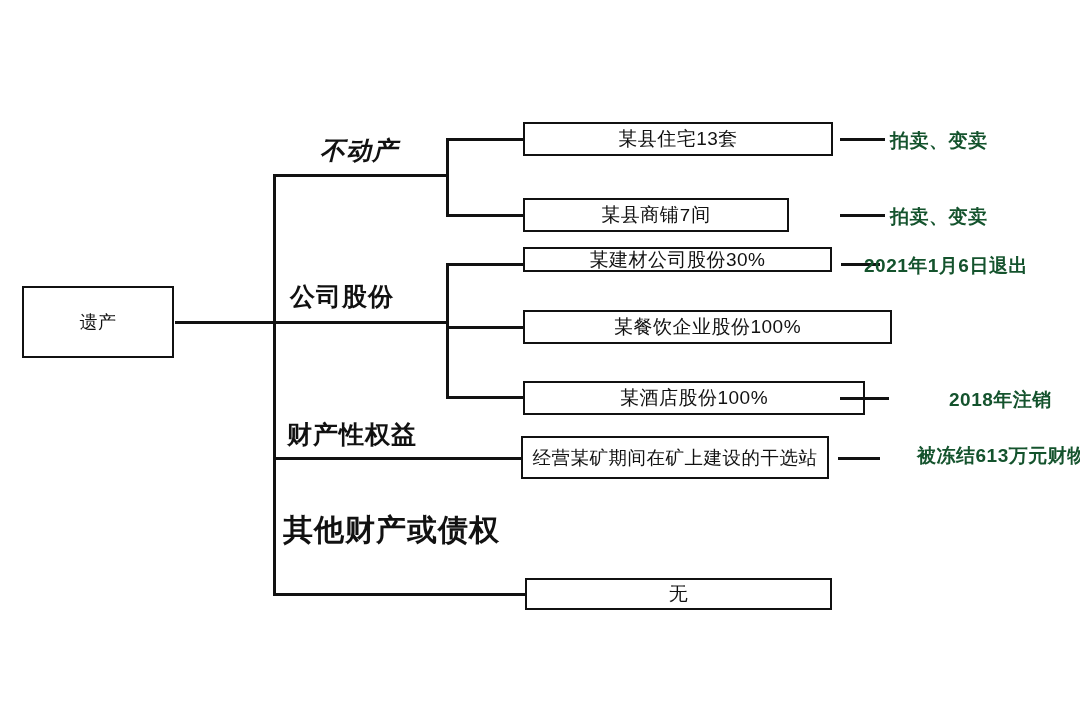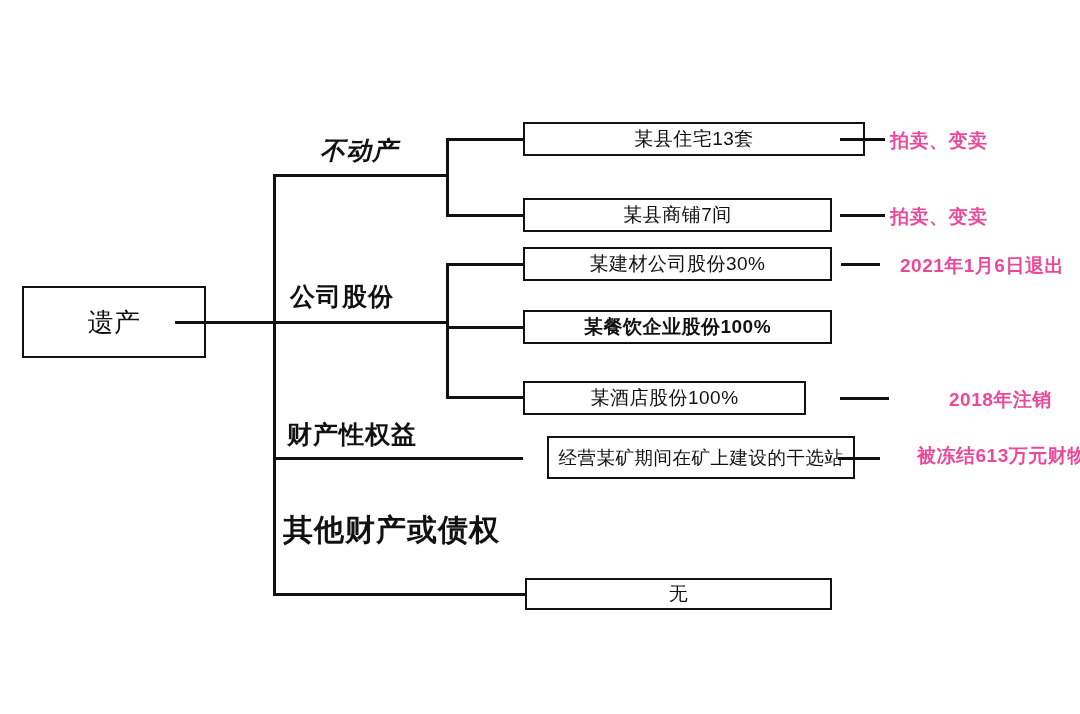--- a/index.html
+++ b/index.html
@@ -24,32 +24,32 @@
     display:flex;
     align-items:center;
     justify-content:center;
     color:#111111;
     font-weight:400;
     letter-spacing:0.5px;
     white-space:nowrap;
   }
   .node.thin{border-width:2px;}
   #root-node{
-    left:22px; top:286px; width:184px; height:72px;
-    font-size:26px;
+    left:22px; top:286px; width:152px; height:72px;
+    font-size:18px;
   }
   .leaf{
     font-size:19px;
   }
-  #leaf-0{left:523px; top:122px;  width:342px; height:34px;}
-  #leaf-1{left:523px; top:198px;  width:309px; height:34px;}
-  #leaf-2{left:523px; top:247px;  width:309px; height:34px;}
-  #leaf-3{left:523px; top:310px;  width:309px; height:34px;font-weight:bold;}
-  #leaf-4{left:523px; top:381px;  width:283px; height:34px;}
-  #leaf-5{left:547px; top:436px;  width:308px; height:43px; font-size:18.5px; border-width:2px;}
+  #leaf-0{left:523px; top:122px;  width:310px; height:34px;}
+  #leaf-1{left:523px; top:198px;  width:266px; height:34px;font-family:Liberation Mono, monospace;}
+  #leaf-2{left:523px; top:247px;  width:309px; height:25px;}
+  #leaf-3{left:523px; top:310px;  width:369px; height:34px;}
+  #leaf-4{left:523px; top:381px;  width:342px; height:34px;}
+  #leaf-5{left:521px; top:436px;  width:308px; height:43px; font-size:18.5px; border-width:2px;}
   #leaf-6{left:525px; top:578px;  width:307px; height:32px;}
 
   
   .ln{position:absolute;background:#111111;}
   .h{height:2.6px;}
   .v{width:2.6px;}
 
   
   .cat{
     position:absolute;
@@ -59,29 +59,29 @@
     letter-spacing:1px;
   }
   #cat-0{left:320px; top:134px; font-size:25px;font-style:italic;}
   #cat-1{left:290px; top:280px; font-size:25px;}
   #cat-2{left:287px; top:418px; font-size:25px;}
   #cat-3{left:283px; top:510px; font-size:30px;}
 
   
   .ann{
     position:absolute;
-    color:#ec4899;
+    color:#14532d;
     font-weight:700;
     white-space:nowrap;
     font-size:19px;
     letter-spacing:0.5px;
   }
   #ann-0{left:890px; top:128px;}
   #ann-1{left:890px; top:204px;}
-  #ann-2{left:900px; top:253px;}
+  #ann-2{left:864px; top:253px;}
   #ann-3{left:949px; top:387px;}
   #ann-4{left:885px; top:443px;margin-left:32px;}
 </style>
 </head>
 <body>
 
 <div id="canvas">
 
   <div class="node" id="root-node">遗产</div>
 

